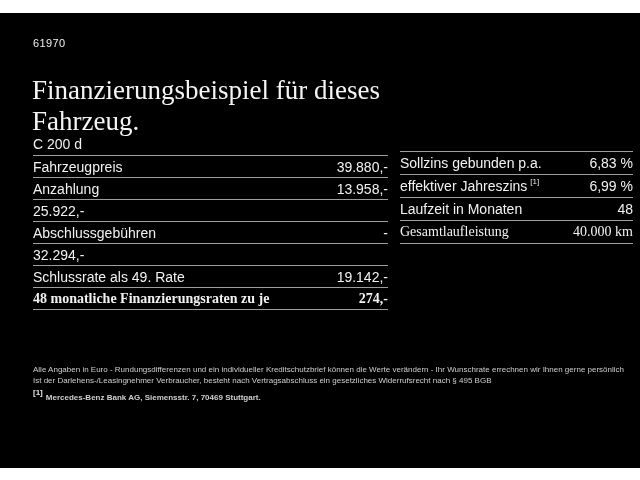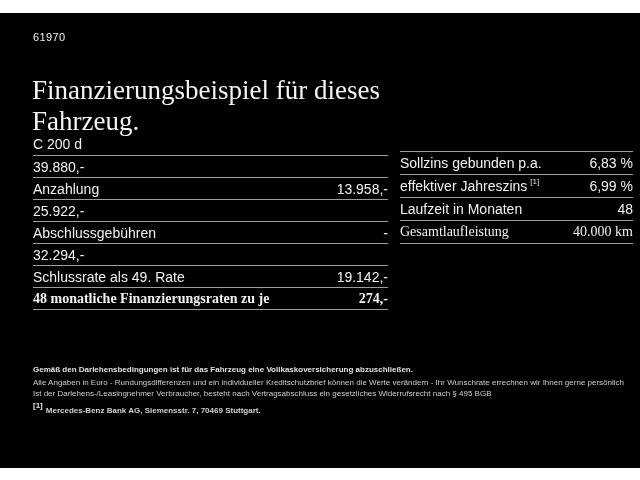--- a/index.html
+++ b/index.html
@@ -11,21 +11,21 @@
   }
   .stage {
     position:relative; width:640px; height:480px;
     background:#ffffff; overflow:hidden;
   }
   .panel {
     position:absolute; left:0; top:13px; width:640px; height:455px;
     background:#000000; color:#f2f2f2;
   }
   .stock {
-    position:absolute; left:33px; top:18px;
+    position:absolute; left:33px; top:24px;
     font-size:11px; letter-spacing:0.4px; color:#efefef;
   }
   .title {
     position:absolute; left:32px; top:44px; width:440px;
     font-size:27px; line-height:31px; font-weight:400; color:#f4f4f4;font-family:Liberation Serif, serif;
   }
   .model {
     position:absolute; left:33px; top:123px;
     font-size:14px; color:#f2f2f2;
   }
@@ -63,20 +63,21 @@
   <div class="panel">
 
     <div class="stock">61970</div>
 
     <h1 class="title">Finanzierungsbeispiel für dieses Fahrzeug.</h1>
 
     <div class="model">C 200 d</div>
 
     <div class="kv-table left">
       <div class="kv-row">
+        <span class="kv-label">Fahrzeugpreis</span>
         <span class="kv-value">39.880,-</span>
       </div>
       <div class="kv-row">
         <span class="kv-label">Anzahlung</span>
         <span class="kv-value">13.958,-</span>
       </div>
       <div class="kv-row">
         <span class="kv-value">25.922,-</span>
       </div>
       <div class="kv-row">
@@ -109,21 +110,20 @@
         <span class="kv-label">Laufzeit in Monaten</span>
         <span class="kv-value">48</span>
       </div>
       <div class="kv-row">
         <span class="kv-label">Gesamtlaufleistung</span>
         <span class="kv-value">40.000 km</span>
       </div>
     </div>
 
     <div class="disclaimer">
-      <p class="lead">Gemäß den Darlehensbedingungen ist für das Fahrzeug eine Vollkaskoversicherung abzuschließen.</p>
       <p>Alle Angaben in Euro - Rundungsdifferenzen und ein individueller Kreditschutzbrief können die Werte verändern - Ihr Wunschrate errechnen wir Ihnen gerne persönlich</p>
       <p>Ist der Darlehens-/Leasingnehmer Verbraucher, besteht nach Vertragsabschluss ein gesetzliches Widerrufsrecht nach § 495 BGB</p>
       <p class="bank"><sup class="fn">[1]</sup><span>Mercedes-Benz Bank AG, Siemensstr. 7, 70469 Stuttgart.</span></p>
     </div>
 
   </div>
 
   <div style="position:absolute;left:0;top:0;width:640px;height:13px;background:#ffffff;"></div>
   <div style="position:absolute;left:0;top:468px;width:640px;height:12px;background:#ffffff;"></div>
 </div>

